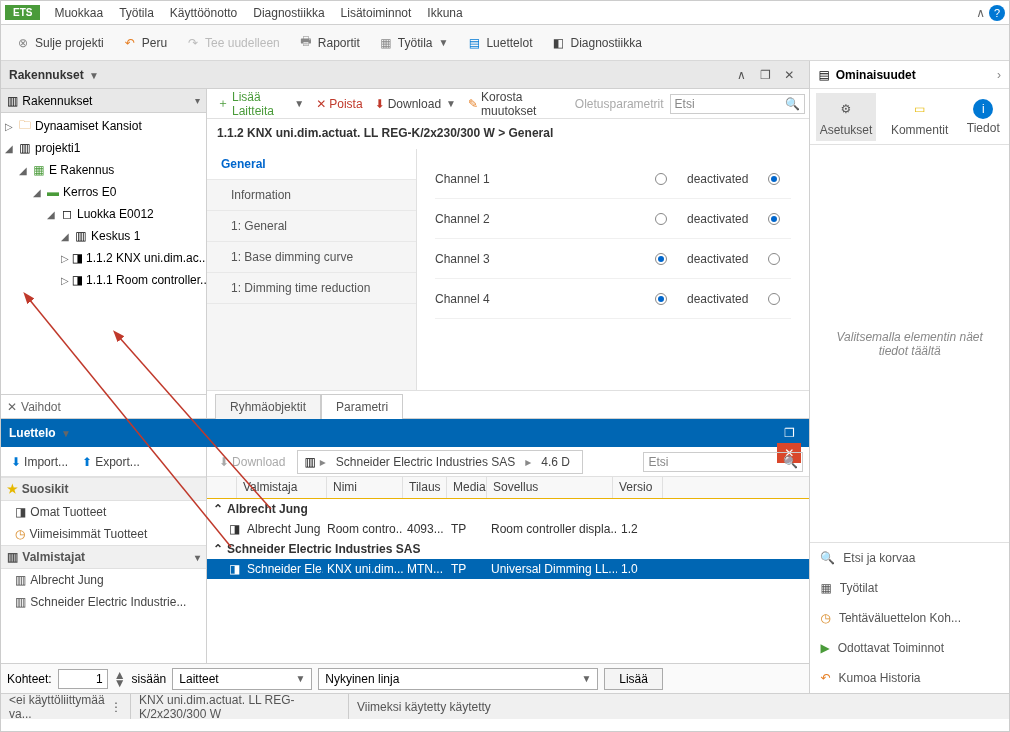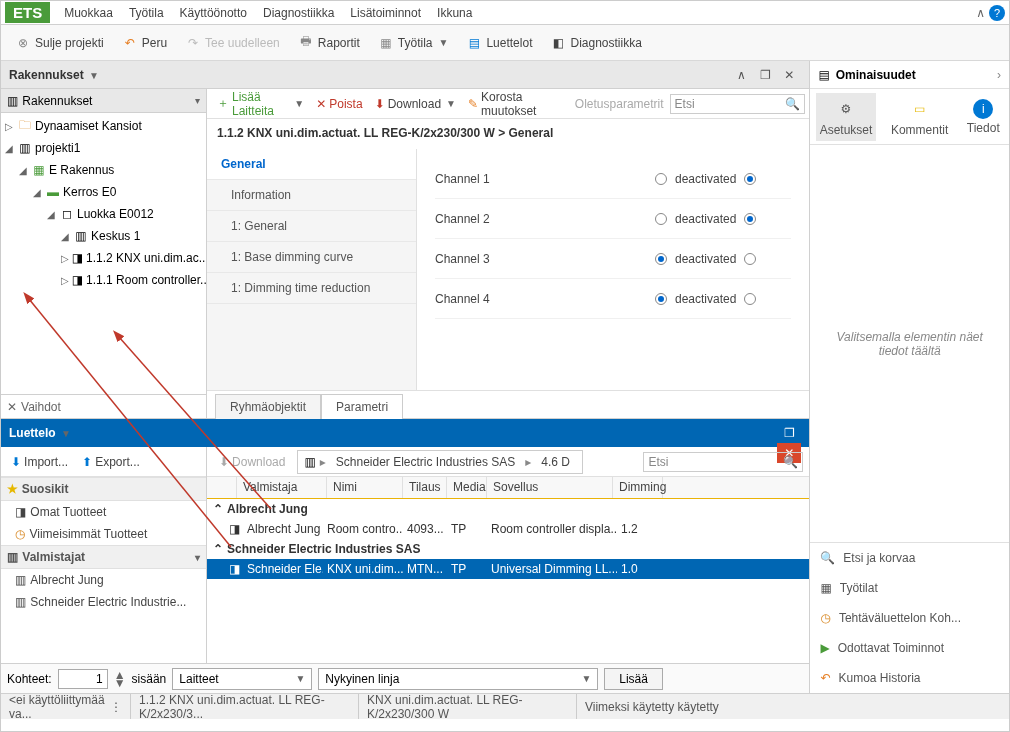--- a/index.html
+++ b/index.html
@@ -1,18 +1,18 @@
 <!DOCTYPE html>
 <html><head>
 <meta charset="utf-8">
 <style>
 *{box-sizing:border-box;margin:0;padding:0;font-family:"Segoe UI",Tahoma,sans-serif;font-size:12px}
 body{background:#fff;width:1010px;height:732px;overflow:hidden;position:relative;border:1px solid #ccc}
 .menubar{height:24px;background:#fff;border-bottom:1px solid #d0d0d0;display:flex;align-items:center;padding:0 4px}
-.menubar .logo{background:#4a9b3a;color:#fff;font-weight:bold;padding:2px 8px;margin-right:6px;font-size:15px}
+.menubar .logo{background:#4a9b3a;color:#fff;font-weight:bold;padding:2px 8px;margin-right:6px;font-size:10px}
 .menubar .mitem{padding:3px 8px;color:#444;cursor:pointer}
 .menubar .spacer{flex:1}
 .menubar .help{width:16px;height:16px;border-radius:50%;background:#0078d4;color:#fff;text-align:center;line-height:16px;font-size:11px;margin-left:4px}
 .toolbar{height:36px;background:#f8f8f8;border-bottom:1px solid #d8d8d8;display:flex;align-items:center;padding:0 6px;gap:2px}
 .tbtn{display:flex;align-items:center;gap:4px;padding:4px 8px;color:#444;cursor:pointer}
 .tbtn .ic{width:16px;height:16px;display:inline-flex;align-items:center;justify-content:center}
 .tdrop{font-size:10px;color:#666;margin-left:2px}
 
 .main{display:flex;height:632px}
 .leftcol{width:810px;display:flex;flex-direction:column}
@@ -42,21 +42,21 @@
 .crumb{height:30px;padding:6px 10px;font-size:13px;color:#333}
 .crumb b{font-weight:600}
 .param-area{flex:1;display:flex}
 .param-nav{width:210px;background:#f5f5f5;border-right:1px solid #e0e0e0}
 .pnav-item{padding:8px 14px;border-bottom:1px solid #e8e8e8;color:#555;cursor:pointer}
 .pnav-item.active{background:#fff;color:#0066cc;font-weight:600}
 .pnav-item.indent{padding-left:24px}
 .param-body{flex:1;padding:10px 18px}
 .prow{display:flex;align-items:center;height:40px;border-bottom:1px solid #f0f0f0}
 .prow .pname{width:220px;color:#444}
-.prow .pval{display:flex;align-items:center;gap:8px;color:#444}
+.prow .pval{display:flex;align-items:center;gap:20px;color:#444}
 .radio{width:12px;height:12px;border:1px solid #888;border-radius:50%;display:inline-flex;align-items:center;justify-content:center}
 .radio.on::after{content:"";width:6px;height:6px;border-radius:50%;background:#0066cc}
 .tabs{height:28px;display:flex;align-items:flex-end;padding-left:8px;border-top:1px solid #e0e0e0;gap:0}
 .tab{padding:5px 14px;border:1px solid #ccc;border-bottom:none;background:#f4f4f4;color:#555;cursor:pointer;position:relative;top:1px}
 .tab.active{background:#fff}
 
 .lower{flex:1;display:flex;flex-direction:column}
 .luet-hdr{height:28px;background:#0066b3;color:#fff;display:flex;align-items:center;padding:0 8px}
 .luet-hdr .winctrls .winbtn{color:#fff}
 .luet-hdr .winbtn.close{background:#d9472b}
@@ -361,21 +361,21 @@
                 <span>🔍</span>
               </div>
       </div>
       <div class="table-hdr">
         <div class="th" style="width:30px"></div>
         <div class="th" style="width:90px">Valmistaja</div>
         <div class="th" style="width:76px">Nimi</div>
         <div class="th" style="width:44px">Tilaus</div>
         <div class="th" style="width:40px">Media</div>
         <div class="th" style="width:126px">Sovellus</div>
-        <div class="th" style="width:50px">Dimming</div>
+        <div class="th" style="width:50px">Versio</div>
       </div>
       <div class="group-row">
               <span>⌃</span>
               <span>Albrecht Jung</span>
             </div>
       <div class="data-row">
         <span style="width:14px">◨</span>
         <span class="td" style="width:80px">Albrecht Jung</span>
         <span class="td" style="width:80px">Room contro...</span>
         <span class="td" style="width:44px">4093...</span>
@@ -466,21 +466,20 @@
   </div>
 </div>
 
 </div>
 
 <div class="status">
   <div class="cell" style="width:130px">
       <span>&lt;ei käyttöliittymää va...</span>
       <span style="margin-left:auto">⋮</span>
     </div>
-  <div class="cell" style="width:228px">1.1.2 KNX uni.dim.actuat. LL REG-K/2x230/3...</div>
   <div class="cell" style="width:218px">KNX uni.dim.actuat. LL REG-K/2x230/300 W</div>
   <div class="cell" style="flex:1;border-right:none">Viimeksi käytetty käytetty</div>
 </div>
 
 <svg class="arrow" style="left:0;top:0" width="810" height="600">
   <defs>
       <marker id="ah" markerWidth="10" markerHeight="10" refX="2" refY="3" orient="auto">
         <path d="M0,0 L0,6 L8,3 z" fill="#c0392b"></path>
       </marker>
     </defs>

